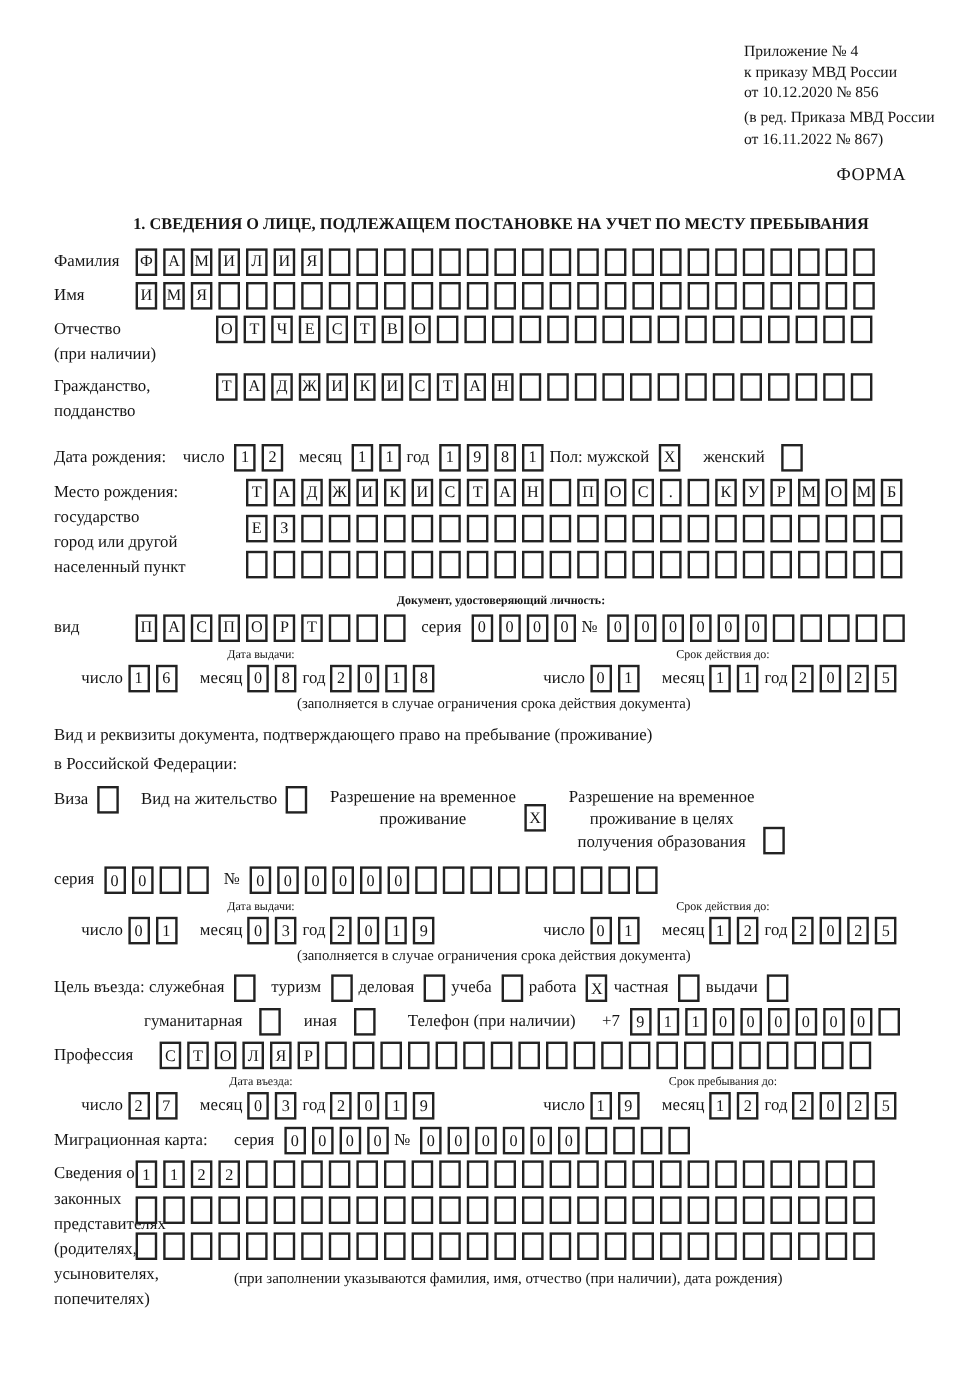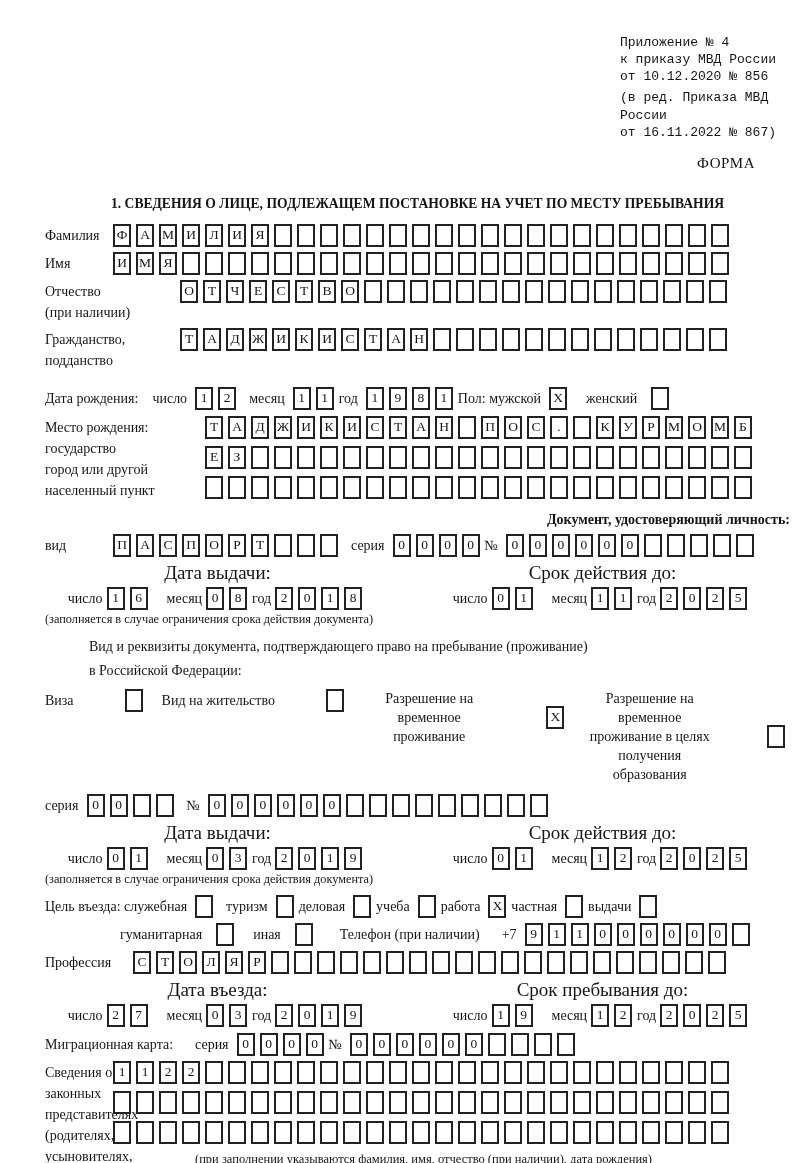--- a/index.html
+++ b/index.html
@@ -6,21 +6,21 @@
   html,body { background:#fff; }
   body {
     width:800px; height:1163px; overflow:hidden;
     color:#151515;
     font-family:"Liberation Serif","DejaVu Serif",serif;
     font-size:14px;
   }
   .page { padding:34px 10px 0 45px; position:relative; }
 
   
-  .hdr-block { margin-left:575px; font-size:13px; line-height:1.32;font-family:Liberation Mono, monospace; }
+  .hdr-block { margin-left:575px; font-size:13px; line-height:1.32; }
   .hdr-sub { margin-top:4px; }
   .forma { text-align:right; margin:14px 35px 0 0; font-weight:normal; font-size:15px; letter-spacing:.5px; }
 
   
   .title { text-align:center; font-weight:bold; font-size:15px; line-height:1.55; margin-top:16px; }
   .title-underline { display:inline-block; width:58px; border-bottom:2px solid #333; height:14px; margin-left:14px; }
 
   .sec-heading { text-align:center; font-weight:bold; font-size:13.6px; margin-top:24px; margin-bottom:12px; }
 
   
@@ -33,39 +33,39 @@
     display:inline-flex; align-items:center; justify-content:center;
     font-size:13.5px; background:#fff; flex:0 0 auto;
   }
   .w68 { width:68px; flex:0 0 68px; }
   .w135 { width:135px; flex:0 0 135px; }
   .w160 { width:160px; flex:0 0 160px; }
   .w88 { width:88px; flex:0 0 88px; }
   .gap8 { width:8px; flex:0 0 8px; } .gap14 { width:14px; flex:0 0 14px; } .gap22 { width:22px; flex:0 0 22px; }
   .stack > .cells { margin-bottom:7px; }
 
-  .center-head { text-align:right; font-weight:bold; font-size:14px; margin:6px 0 6px 0; }
+  .center-head { text-align:center; font-weight:bold; font-size:10px; margin:6px 0 6px 0; }
 
   
   .dp { display:flex; width:730px; margin-bottom:2px; }
   .dp-col { text-align:center; }
   .dp-left { width:345px; }
   .dp-right { width:345px; margin-left:40px; }
-  .dhead { font-size:19px; margin-bottom:3px; }
+  .dhead { font-size:10px; margin-bottom:3px; }
   .drow { display:flex; align-items:flex-start; justify-content:center; }
   .drow .lbl { margin-right:4px; }
-  .note { font-size:12.3px; text-align:left; margin:1px 12px 8px 0; }
+  .note { font-size:12.3px; text-align:center; margin:1px 12px 8px 0; }
   .note-center { font-size:12.5px; text-align:center; margin-top:8px; }
 
   
   .opts { display:flex; align-items:flex-start; margin:6px 0 10px 0; }
-  .opt { display:flex; align-items:center; margin-right:14px;gap:44px; }
+  .opt { display:flex; align-items:flex-end; margin-right:14px; }
   .opt .olbl { line-height:23px; margin-right:7px; white-space:nowrap; }
   .opt .olbl-multi { white-space:pre-line; text-align:center; line-height:19px; margin-right:7px; }
-  .intro { line-height:1.7;margin-left:44px; }
+  .intro { line-height:1.7; }
 
   .half-indent { margin-left:75px; }
 </style>
 </head>
 <body>
 
 <div class="page">
 
   <div class="hdr-block">
     <div>Приложение № 4</div>

